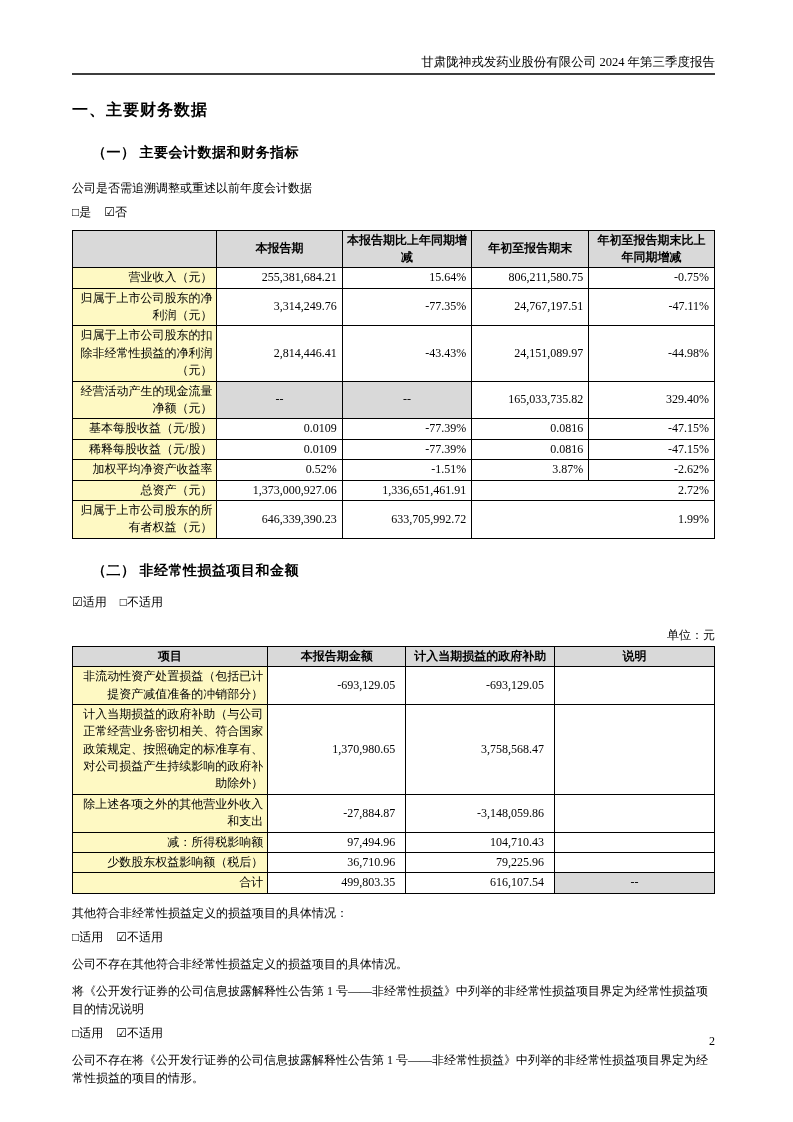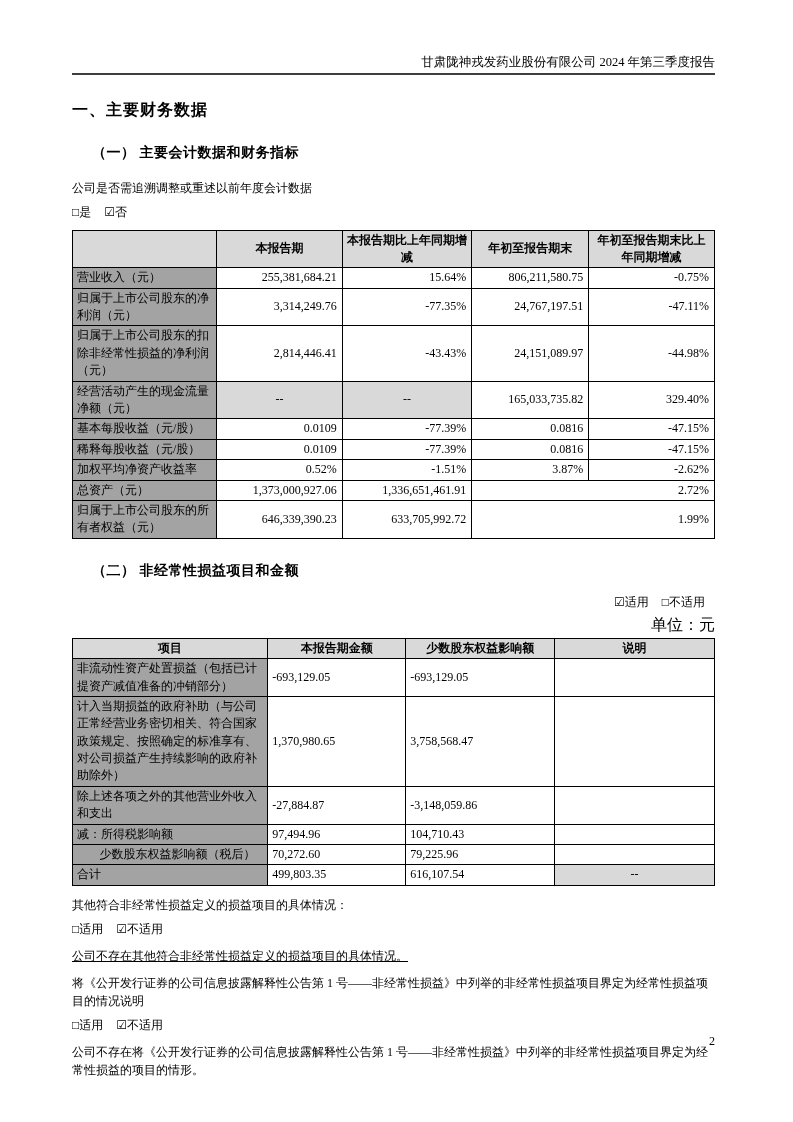--- a/index.html
+++ b/index.html
@@ -17,28 +17,28 @@
   }
 
   .main-title { font-size:16px; font-weight:bold; margin-top:25px; letter-spacing:1px; }
   .sub-title  { font-size:14px; font-weight:bold; margin-top:23px; margin-left:20px; letter-spacing:0.5px; }
 
   .body-text { font-size:12px; line-height:1.5; margin-top:17px; }
   .check-line { font-size:12px; margin-top:7px; }
   .check-line .opt { margin-right:10px; }
   .check-line .box { font-size:12px; }
 
-  .unit-line { font-size:16px; text-align:right; margin-top:4px; }
+  .unit-line { font-size:12px; text-align:right; margin-top:16px; }
 
   table { width:100%; border-collapse:collapse; table-layout:fixed; margin-top:9px; }
   td, th { border:1px solid #000; font-size:12px; line-height:1.45; padding:1px 4px; vertical-align:middle; }
   th { background:#d9d9d9; font-weight:bold; text-align:center; }
-  td.lbl { background:#a3a3a3; text-align:left; }
+  td.lbl { background:#fef9c3; text-align:right; }
   td.num { text-align:right; padding-right:5px; }
-  td.num2 { text-align:left; padding-right:10px; }
+  td.num2 { text-align:right; padding-right:10px; }
   td.ctr { text-align:center; }
   td.grey { background:#d9d9d9; }
   td.indent { padding-left:2.2em; }
 
   .page-number { position:absolute; top:1034px; right:78px; font-size:12px; }
 </style>
 </head>
 <body>
 
 <div class="page">
@@ -133,39 +133,39 @@
       <td class="lbl">归属于上市公司股东的所有者权益（元）</td>
       <td class="num">646,339,390.23</td>
       <td class="num">633,705,992.72</td>
       <td class="num" colspan="2">1.99%</td>
     </tr>
   </tbody>
     </table>
 
   <div class="sub-title">（二） 非经常性损益项目和金额</div>
 
-  <div class="check-line" style="margin-top:14px;text-align:right;">
+  <div class="check-line" style="margin-top:14px;">
     <span class="opt"><span class="box">☑</span><span>适用</span></span>
     <span class="opt"><span class="box">□</span><span>不适用</span></span>
   </div>
 
   <div class="unit-line">单位：元</div>
 
   <table style="margin-top:2px;">
     <colgroup>
       <col style="width:30.4%">
         <col style="width:21.5%">
         <col style="width:23.2%">
         <col style="width:24.9%">
     </colgroup>
     <tbody>
         <tr>
       <th>项目</th>
       <th>本报告期金额</th>
-      <th>少数股东权益影响额</th>
+      <th>计入当期损益的政府补助</th>
       <th>说明</th>
     </tr>
     <tr>
       <td class="lbl">非流动性资产处置损益（包括已计提资产减值准备的冲销部分）</td>
       <td class="num2">-693,129.05</td>
       <td class="num2">-693,129.05</td>
       <td></td>
     </tr>
     <tr>
       <td class="lbl">计入当期损益的政府补助（与公司正常经营业务密切相关、符合国家政策规定、按照确定的标准享有、对公司损益产生持续影响的政府补助除外）</td>
@@ -180,41 +180,41 @@
       <td></td>
     </tr>
     <tr>
       <td class="lbl">减：所得税影响额</td>
       <td class="num2">97,494.96</td>
       <td class="num2">104,710.43</td>
       <td></td>
     </tr>
     <tr>
       <td class="lbl indent">少数股东权益影响额（税后）</td>
-      <td class="num2">70,272.60</td>
+      <td class="num2">36,710.96</td>
       <td class="num2">79,225.96</td>
       <td></td>
     </tr>
     <tr>
       <td class="lbl">合计</td>
       <td class="num2">499,803.35</td>
       <td class="num2">616,107.54</td>
       <td class="ctr grey">--</td>
     </tr>
   </tbody>
     </table>
 
   <div class="body-text" style="margin-top:10px;">其他符合非经常性损益定义的损益项目的具体情况：</div>
 
   <div class="check-line">
     <span class="opt"><span class="box">□</span><span>适用</span></span>
     <span class="opt"><span class="box">☑</span><span>不适用</span></span>
   </div>
 
-  <div class="body-text" style="margin-top:9px;text-decoration:underline;">公司不存在其他符合非经常性损益定义的损益项目的具体情况。</div>
+  <div class="body-text" style="margin-top:9px;">公司不存在其他符合非经常性损益定义的损益项目的具体情况。</div>
 
   <div class="body-text" style="margin-top:9px;">将《公开发行证券的公司信息披露解释性公告第 1 号——非经常性损益》中列举的非经常性损益项目界定为经常性损益项目的情况说明</div>
 
   <div class="check-line">
     <span class="opt"><span class="box">□</span><span>适用</span></span>
     <span class="opt"><span class="box">☑</span><span>不适用</span></span>
   </div>
 
   <div class="body-text" style="margin-top:9px;">公司不存在将《公开发行证券的公司信息披露解释性公告第 1 号——非经常性损益》中列举的非经常性损益项目界定为经常性损益的项目的情形。</div>
 

